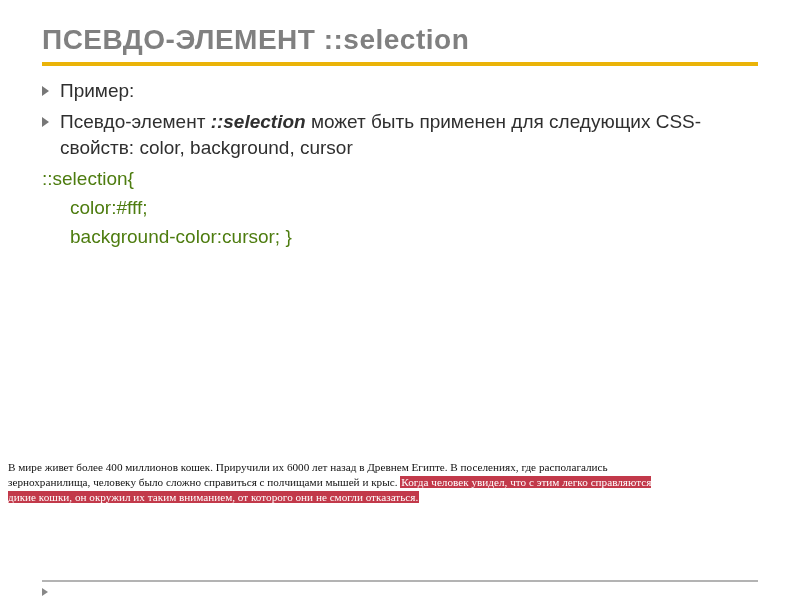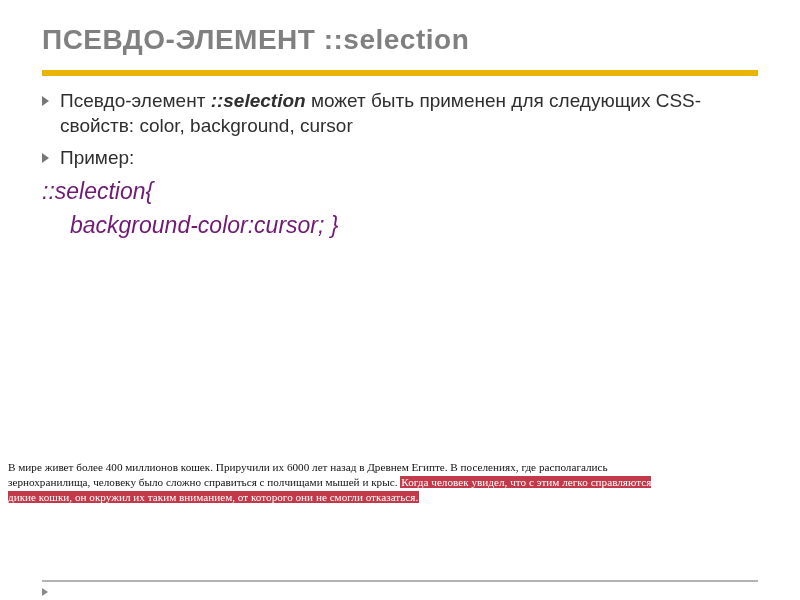--- a/index.html
+++ b/index.html
@@ -12,22 +12,22 @@
     overflow: hidden;
   }
   .slide {
     padding: 24px 42px 0 42px;
   }
   .title {
     color: #808080;
     font-size: 28px;
     font-weight: bold;
     letter-spacing: 0.5px;
-    border-bottom: 6px solid #eab308;
-    padding-bottom: 14px;
+    border-bottom: 4px solid #eab308;
+    padding-bottom: 6px;
     margin-bottom: 12px;
   }
   .title .sel { font-weight: bold; }
   .body-list {
     color: #2f2f2f;
     font-size: 19px;
     line-height: 1.33;
   }
   .bullet {
     position: relative;
@@ -39,24 +39,23 @@
     position: absolute;
     left: 0;
     top: 8px;
     width: 0; height: 0;
     border-top: 5px solid transparent;
     border-bottom: 5px solid transparent;
     border-left: 7px solid #777;
   }
   .bi { font-weight: bold; font-style: italic; }
   .code-line {
-    font-style: italic;
     padding-left: 0px;
-    font-size: 23px;
-    color: #701a75;
+    font-size: 19px;
+    color: #4d7c0f;
     margin-bottom: 4px;
   }
   .code-line.indent { padding-left: 28px; }
 
   .example-block {
     position: absolute;
     left: 0;
     top: 460px;
     width: 672px;
     padding: 0 2px 0 0;
@@ -93,27 +92,28 @@
 </head>
 <body>
 
 <div class="slide">
   <div class="title">
     <span>ПСЕВДО-ЭЛЕМЕНТ  </span><span class="sel">::selection</span>
   </div>
 
   <div class="body-list">
     <div class="bullet">
-      <span>Псевдо-элемент  </span><span class="bi">::selection</span><span> может быть применен для следующих CSS-свойств: color, background, cursor</span>
+      <span>Пример:</span>
     </div>
     <div class="bullet">
-      <span>Пример:</span>
+      <span>Псевдо-элемент  </span><span class="bi">::selection</span><span> может быть применен для следующих CSS-свойств: color, background, cursor</span>
     </div>
 
     <div class="code-line">::selection{</div>
+    <div class="code-line indent">color:#fff;</div>
     <div class="code-line indent">background-color:cursor; }</div>
   </div>
 </div>
 
 <div class="example-block p1">
   <span>В мире живет более 400 миллионов кошек. Приручили их 6000 лет назад в Древнем Египте. В поселениях, где располагались зернохранилища, человеку было сложно справиться с полчищами мышей и крыс. </span><span class="hl">Когда человек увидел, что с этим легко справляются дикие кошки, он окружил их таким вниманием, от которого они не смогли отказаться.</span>
 </div>
 
 <div class="footer"></div>
 <div class="footer-arrow"></div>

